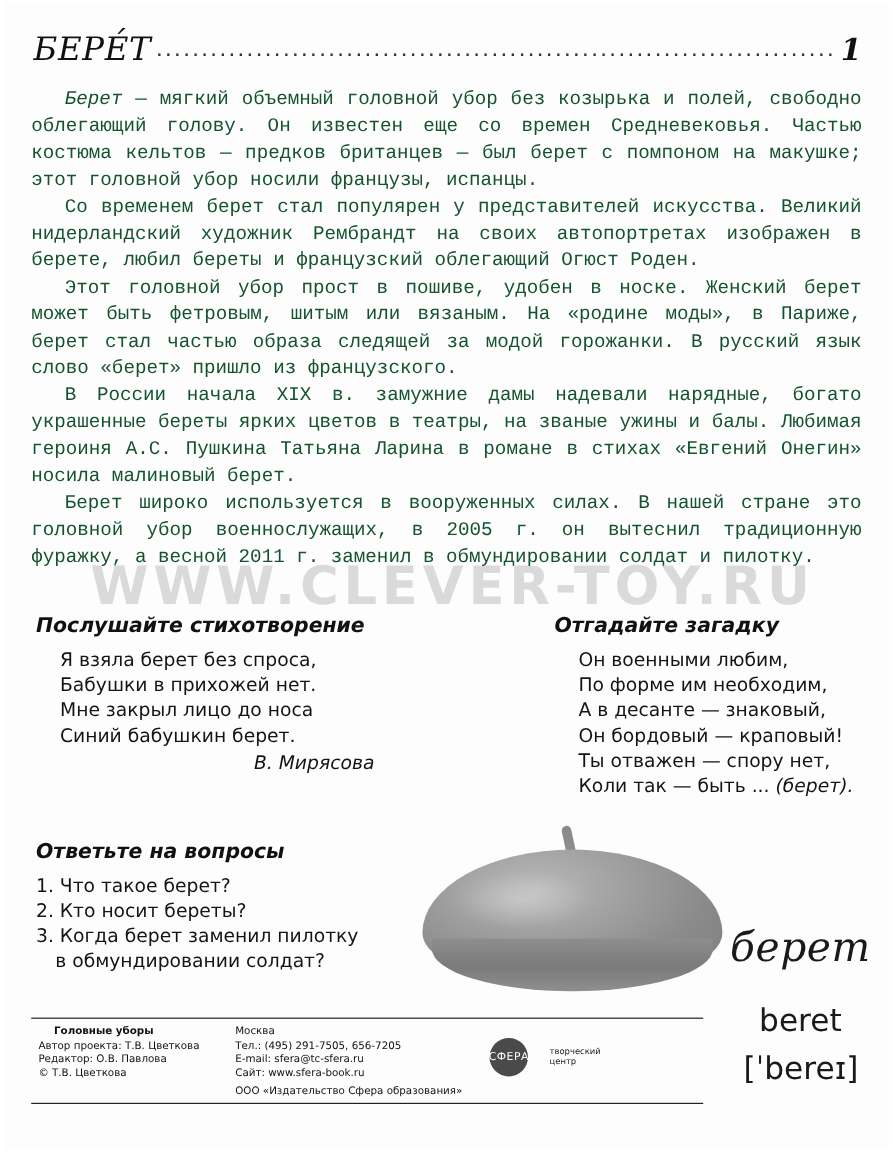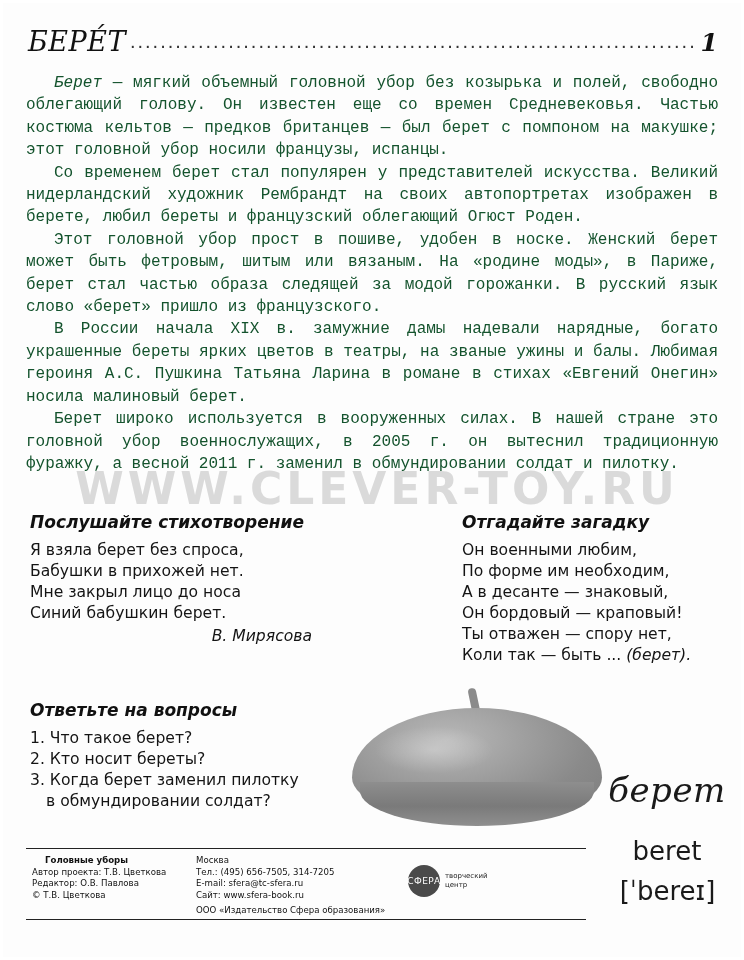--- a/index.html
+++ b/index.html
@@ -107,21 +107,21 @@
   }
   .poem-col {
     position: absolute;
     font-family: "DejaVu Sans", sans-serif;
     font-size: 15.6px;
     line-height: 21px;
     color: #141414;
   }
   #poem-left { left: 30px; top: 512px; width: 310px; }
   #poem-right { left: 462px; top: 512px; width: 280px; }
-  .poem-line { white-space: nowrap; }
+  .poem-line { white-space: nowrap; margin-left: 20px; }
   .poem-author {
     text-align: right;
     font-style: italic;
     padding-right: 28px;
     margin-top: 2px;
   }
   .answer-italic { font-style: italic; }
 
   #questions {
     position: absolute;
@@ -243,21 +243,21 @@
     font-family: "DejaVu Sans", sans-serif;
     font-size: 8.6px;
     color: #111;
   }
   #logo {
     position: absolute;
     left: 382px;
     top: 16px;
     display: flex;
     align-items: center;
-    gap: 5px;
+    gap: 18px;
   }
   #logo .badge {
     width: 32px; height: 32px;
     border-radius: 50%;
     background: #4a4a4a;
     color: #fff;
     font-family: "DejaVu Sans", sans-serif;
     font-size: 9px;
     display: flex;
     align-items: center;
@@ -333,21 +333,21 @@
 
   <div id="imprint">
     <div class="col1">
       <div class="strong">Головные уборы</div>
       <div>Автор проекта: Т.В. Цветкова</div>
       <div>Редактор: О.В. Павлова</div>
       <div>© Т.В. Цветкова</div>
     </div>
     <div class="col2">
       <div>Москва</div>
-      <div>Тел.: (495) 656-7505, 314-7205</div>
+      <div>Тел.: (495) 291-7505, 656-7205</div>
       <div>E-mail: sfera@tc-sfera.ru</div>
       <div>Сайт: www.sfera-book.ru</div>
     </div>
     <div class="bottom-line">ООО «Издательство Сфера образования»</div>
     <div id="logo">
       <div class="badge">СФЕРА</div>
       <div class="logo-text">творческий центр</div>
     </div>
   </div>
 

